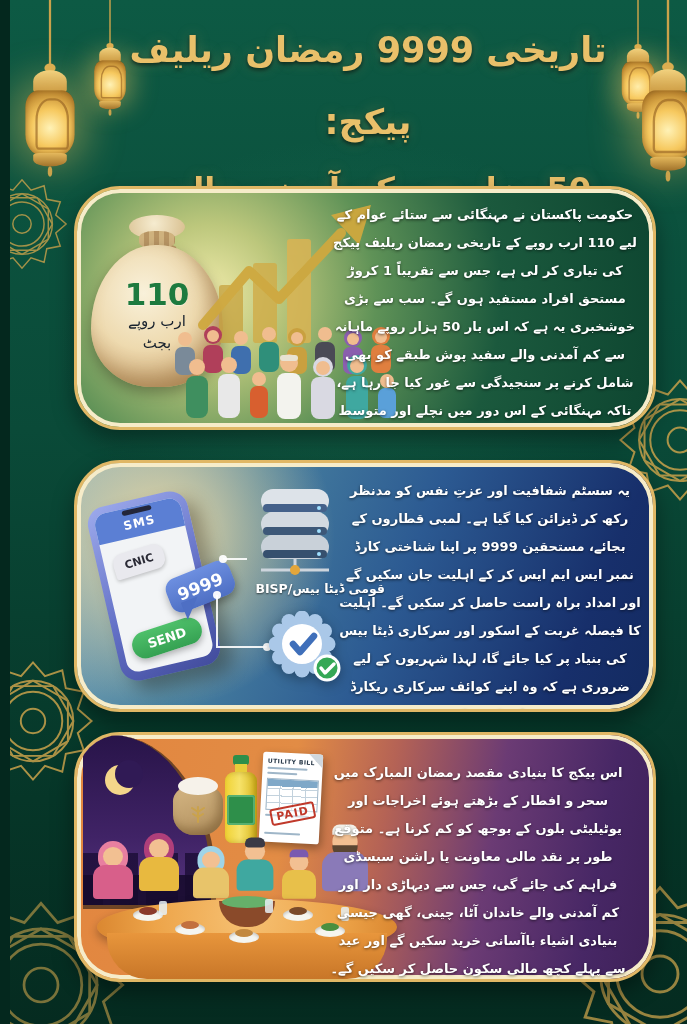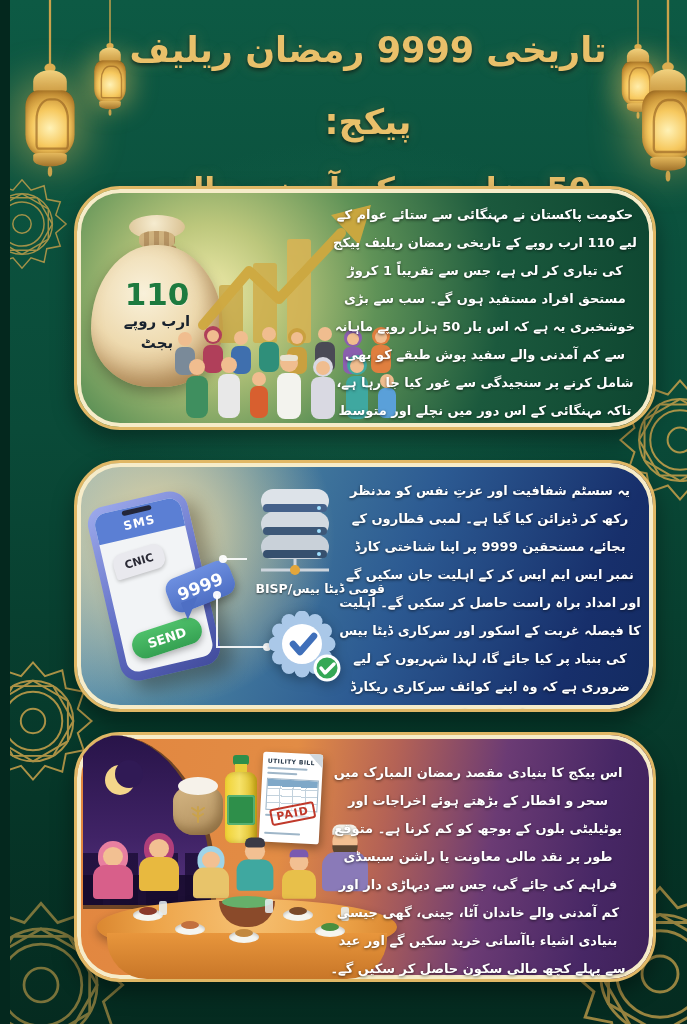--- a/index.html
+++ b/index.html
@@ -54,21 +54,21 @@
   .bag .knot{position:absolute;left:48px;top:16px;width:36px;height:18px;border-radius:40%;
     background:repeating-linear-gradient(90deg,#cfb27e 0 5px,#b79463 5px 10px);}
   .bag .tail{position:absolute;left:74px;top:30px;width:7px;height:44px;border-radius:4px;
     background:#b79463;transform:rotate(14deg);}
   .bag .bodyb{position:absolute;left:0;top:30px;width:132px;height:142px;
     border-radius:50% 50% 46% 46% / 60% 60% 42% 42%;
     background:radial-gradient(circle at 40% 34%,#f9f1da 0%,#eedaaf 45%,#cfa975 82%,#b08f5c 100%);
     box-shadow:inset -10px -12px 20px rgba(128,92,44,.45), 0 6px 14px rgba(0,0,0,.3);
     display:flex;flex-direction:column;align-items:center;justify-content:center;}
   .bag-amount{color:#1d7a3e;font-size:31px;font-weight:bold;line-height:32px;text-shadow:0 1px 0 rgba(255,255,255,.4);}
-  .bag-unit,.bag-cap{direction:rtl;color:#18222e;font-size:15px;font-weight:bold;line-height:22px;}
+  .bag-unit,.bag-cap{direction:rtl;color:#18222e;font-size:15px;font-weight:normal;line-height:22px;}
   .chart{position:absolute;left:112px;top:10px;width:204px;height:152px;opacity:.95;}
   .crowd{position:absolute;left:88px;bottom:4px;width:248px;height:118px;}
   
   .phone{position:absolute;left:26px;top:34px;width:102px;height:178px;transform:rotate(-13deg);
     background:linear-gradient(155deg,#9daaec 0%,#6370c6 55%,#414b9c 100%);border-radius:18px;
     box-shadow:10px 12px 18px rgba(0,0,0,.32);}
   .screen{position:absolute;left:7px;top:7px;right:7px;bottom:9px;background:#f2f4f6;border-radius:12px;}
   .notch{position:absolute;top:9px;left:36px;width:30px;height:5px;background:#23263a;border-radius:3px;z-index:3;}
   .sms-bar{height:26px;background:#5b7fd4;color:#fff;display:flex;align-items:center;justify-content:center;
     font-size:12px;font-weight:bold;letter-spacing:1px;border-radius:12px 12px 0 0;padding-top:4px;}

